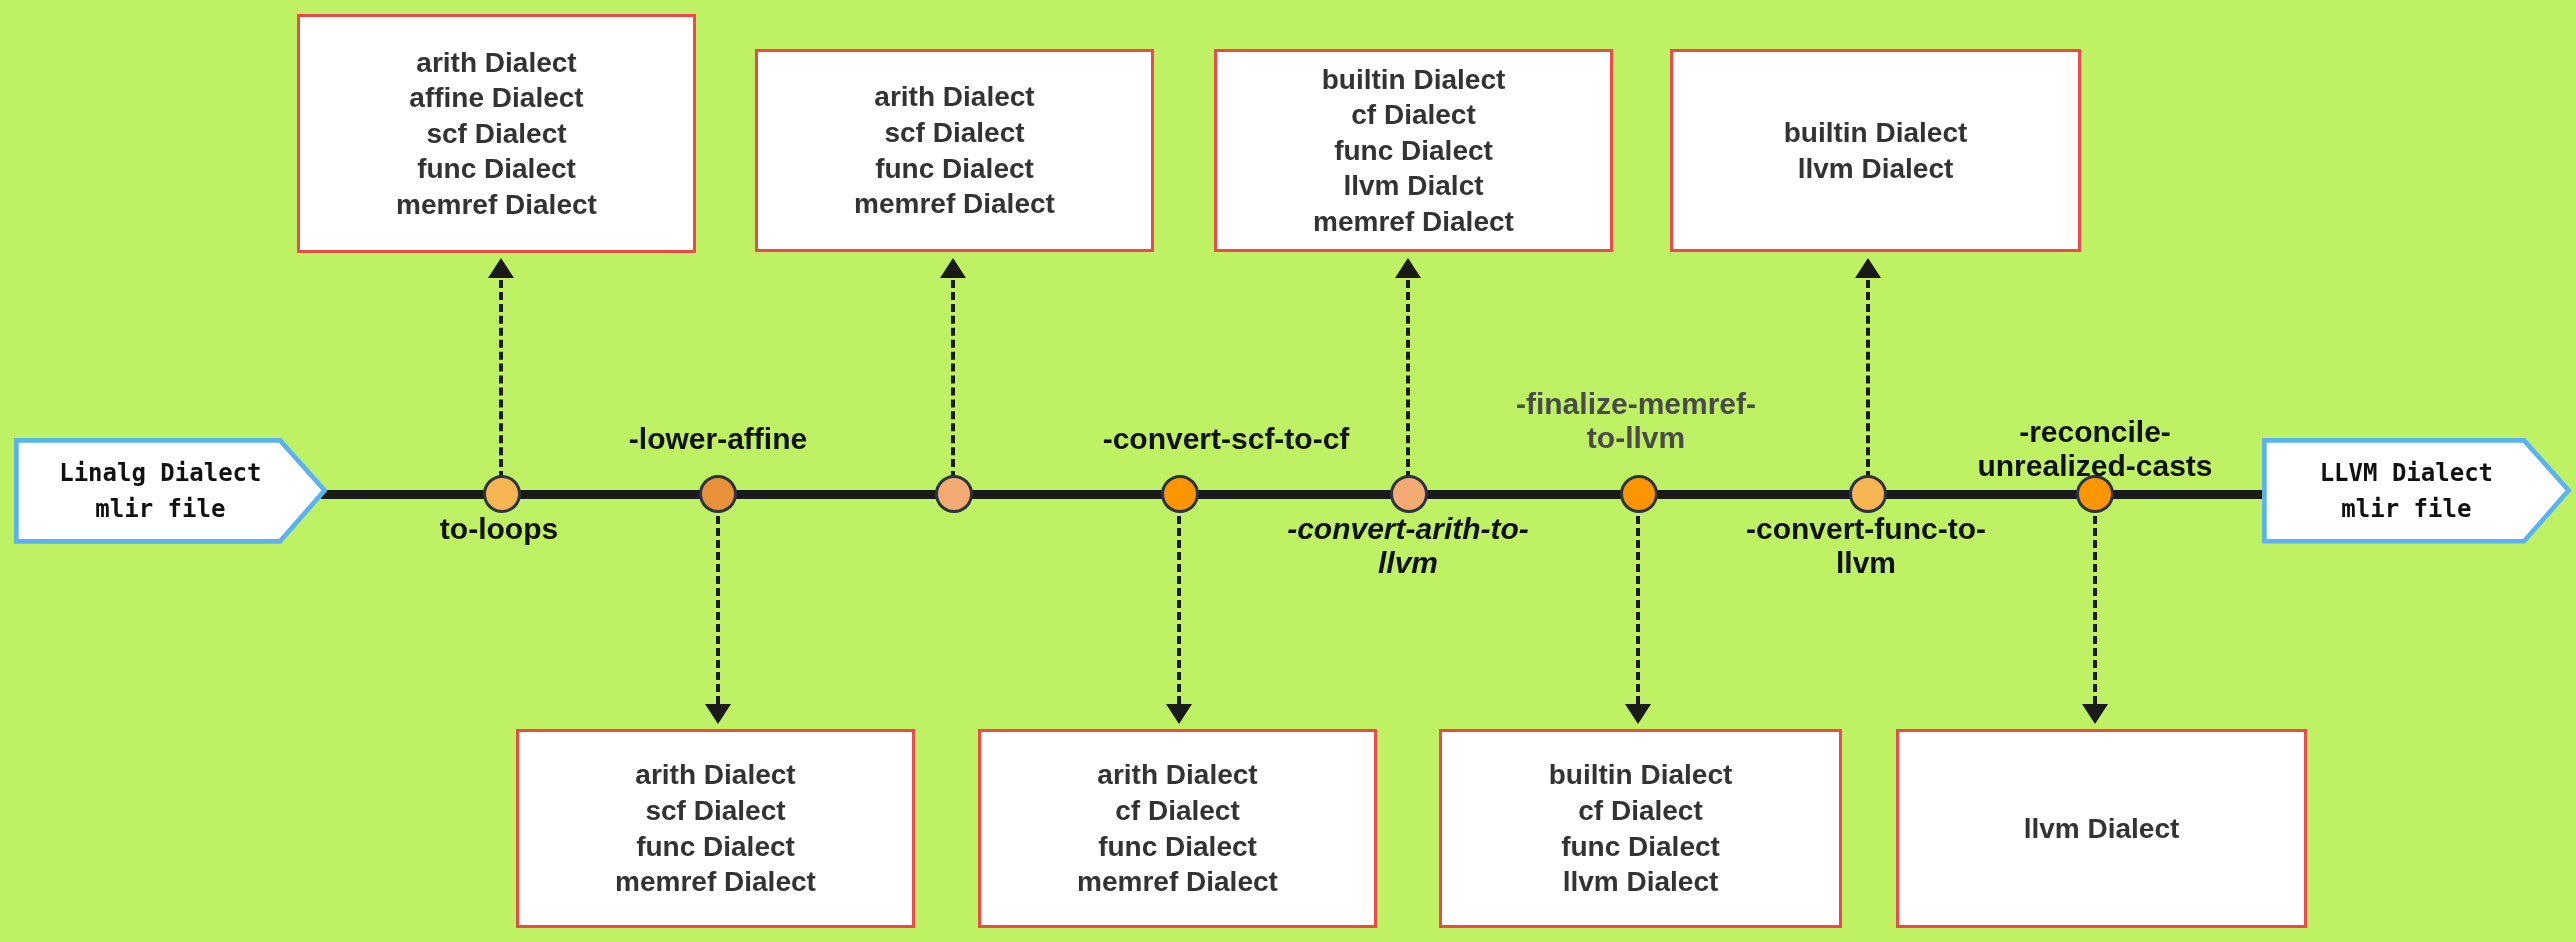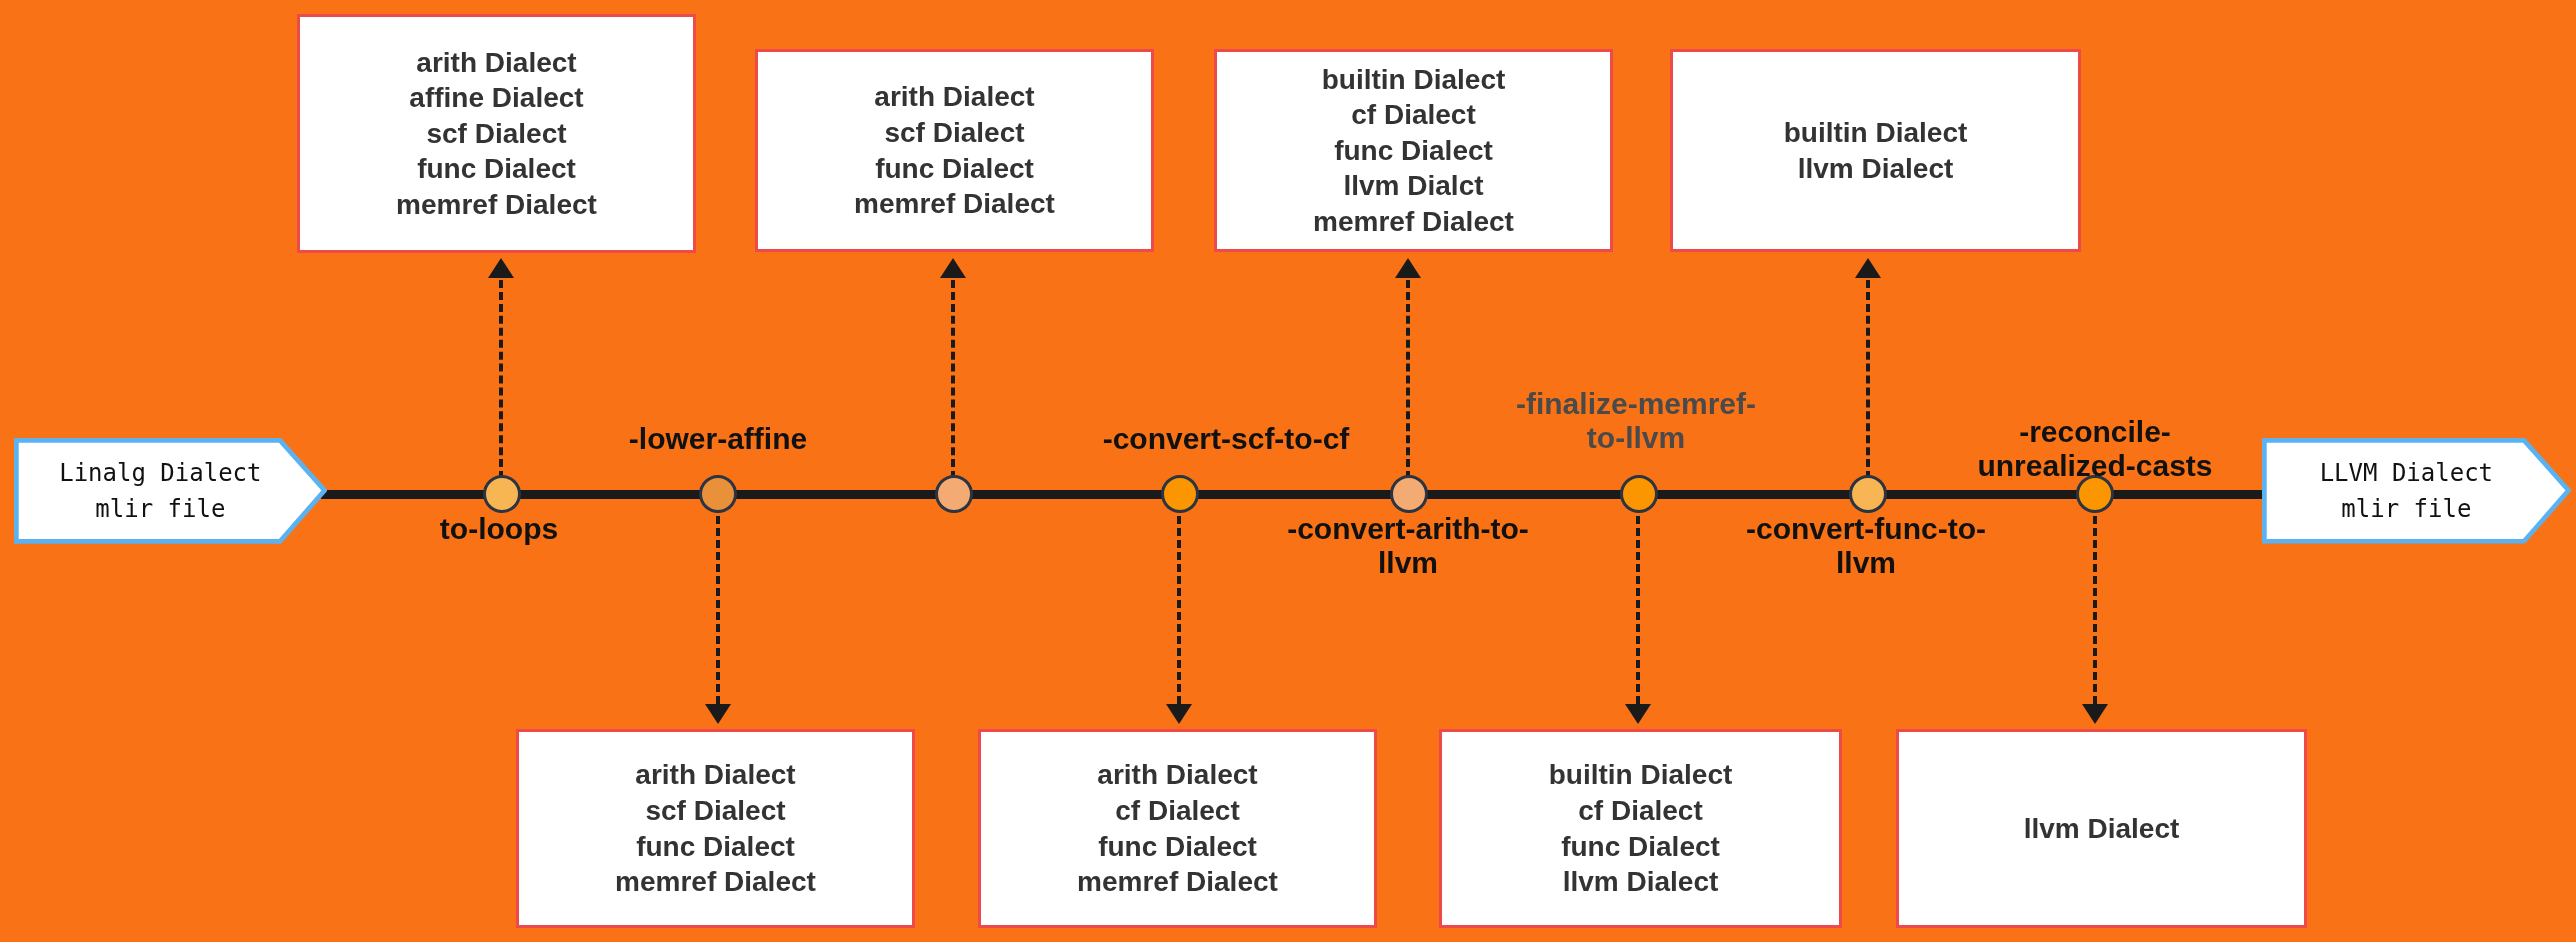--- a/index.html
+++ b/index.html
@@ -4,21 +4,21 @@
 <style>
   html,body{margin:0;padding:0;background:#ffffff;}
   body{
     font-family:"Liberation Sans", sans-serif;
     -webkit-font-smoothing:antialiased;
   }
   #stage{
     position:relative;
     width:2576px;
     height:942px;
-    background:#f97316;
+    background:#bef264;
     overflow:hidden;
   }
 
   
   .dbox{
     position:absolute;
     box-sizing:border-box;
     border:3.9px solid #ef4a4a;
     background:#ffffff;
     display:flex;
@@ -93,21 +93,21 @@
     position:absolute;
     display:flex;
     align-items:center;
     justify-content:center;
   }
   .endpoint svg{position:absolute;inset:0;}
   .endpoint .etext{
     position:relative;
     text-align:center;
     font-family:"DejaVu Sans Mono", monospace;
-    font-weight:normal;
+    font-weight:bold;
     font-size:24px;
     line-height:1.5;
     color:#111111;
     white-space:nowrap;
     padding-right:20.3px;
   }
   .endpoint .etext .ln{display:block;}
 </style>
 </head>
 <body>
@@ -209,21 +209,21 @@
 
   <div class="plabel" style="left:546px;top:422px;width:344px;">
     <span class="ln">-lower-affine</span>
   </div>
 
 
   <div class="plabel" style="left:1054px;top:422px;width:344px;">
     <span class="ln">-convert-scf-to-cf</span>
   </div>
 
-  <div class="plabel" style="left:1236px;top:512px;width:344px;">
+  <div class="plabel" style="left:1236px;top:512px;width:344px;font-style:italic;">
     <span class="ln">-convert-arith-to-</span>
     <span class="ln">llvm</span>
   </div>
 
   <div class="plabel muted" style="left:1464px;top:387px;width:344px;">
     <span class="ln">-finalize-memref-</span>
     <span class="ln">to-llvm</span>
   </div>
 
   <div class="plabel" style="left:1694px;top:512px;width:344px;">

